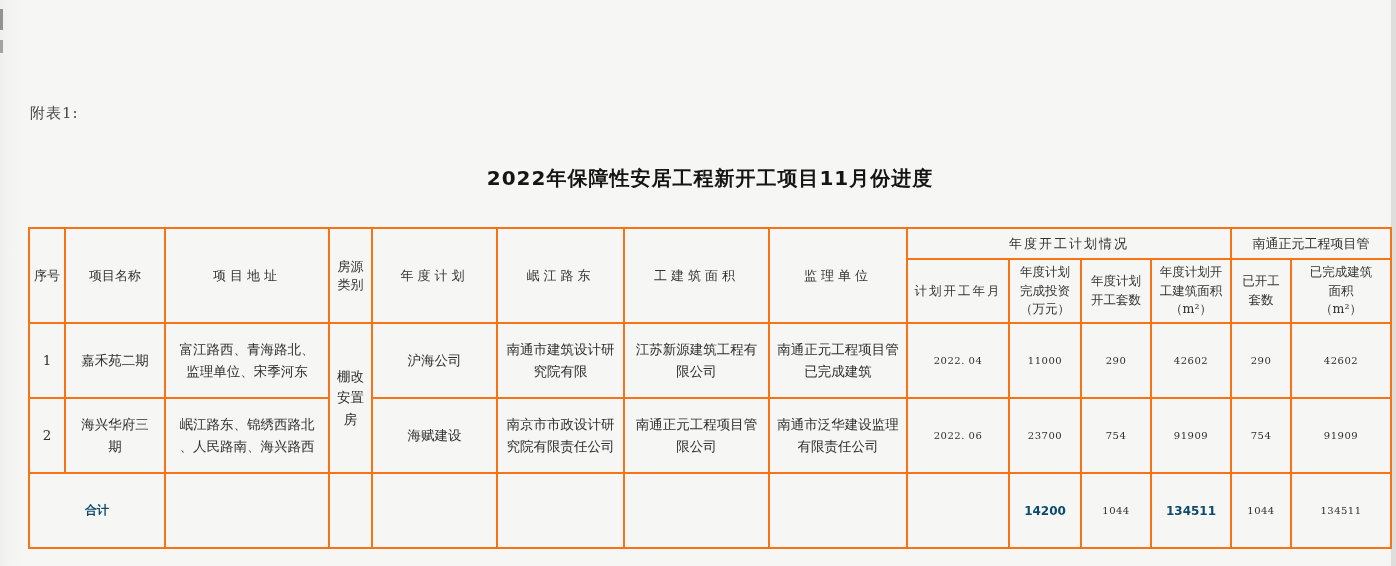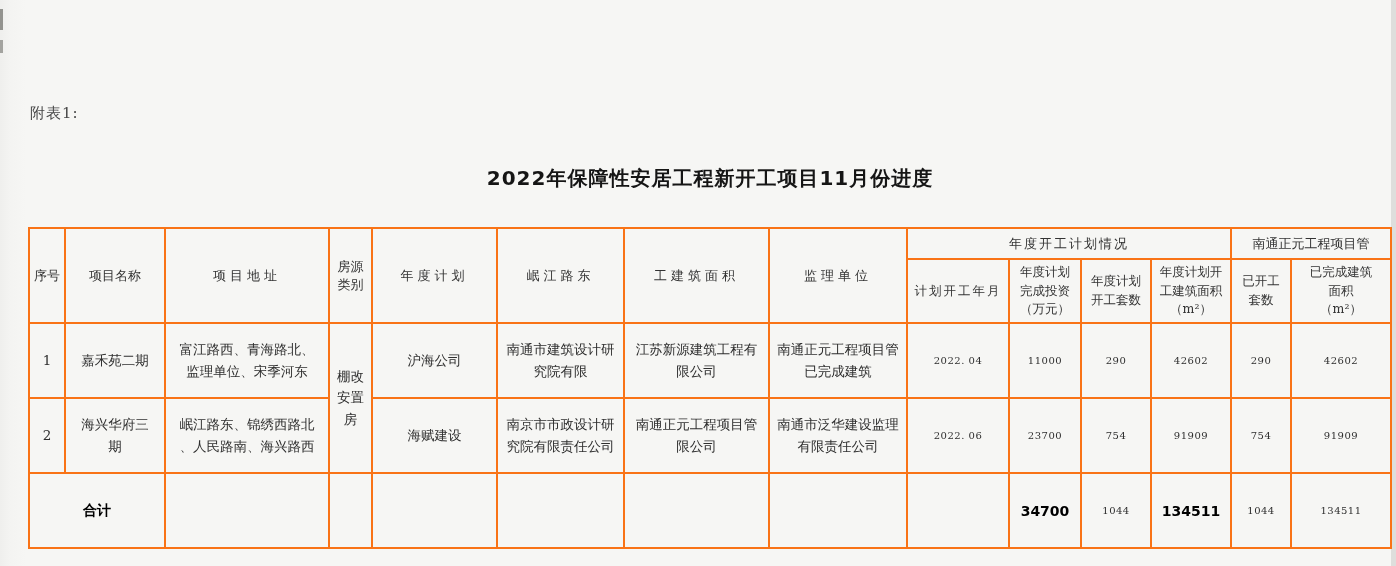--- a/index.html
+++ b/index.html
@@ -48,21 +48,21 @@
   tr.sh{height:64px;}
   tr.r{height:75px;}
   td.h{font-size:13px;color:#333;}
   td.h2{font-size:12.5px;line-height:1.5;color:#333;}
   td.ls{letter-spacing:4px;}
   td.ls2{letter-spacing:2px;}
   td.d{font-size:13.5px;line-height:1.6;}
   td.num{font-size:10px;letter-spacing:.5px;}
   td.sum{
     font-family:"DejaVu Sans","Liberation Sans",sans-serif;
-    font-weight:700;font-size:14px;color:#000000;
+    font-weight:700;font-size:12px;color:#0c4a6e;
   }
 </style>
 </head>
 <body>
 
 <div class="streaks"></div>
 <div class="edge-right"></div>
 <div class="mark-a"></div>
 <div class="mark-b"></div>
 
@@ -165,20 +165,20 @@
 
   <tr class="r">
     <td colspan="2" class="sum">合计</td>
     <td></td>
     <td></td>
     <td></td>
     <td></td>
     <td></td>
     <td></td>
     <td></td>
-    <td class="sum">34700</td>
+    <td class="sum">14200</td>
     <td class="num">1044</td>
     <td class="sum">134511</td>
     <td class="num">1044</td>
     <td class="num">134511</td>
   </tr>
 </tbody>
   </table>
 
 </body></html>

